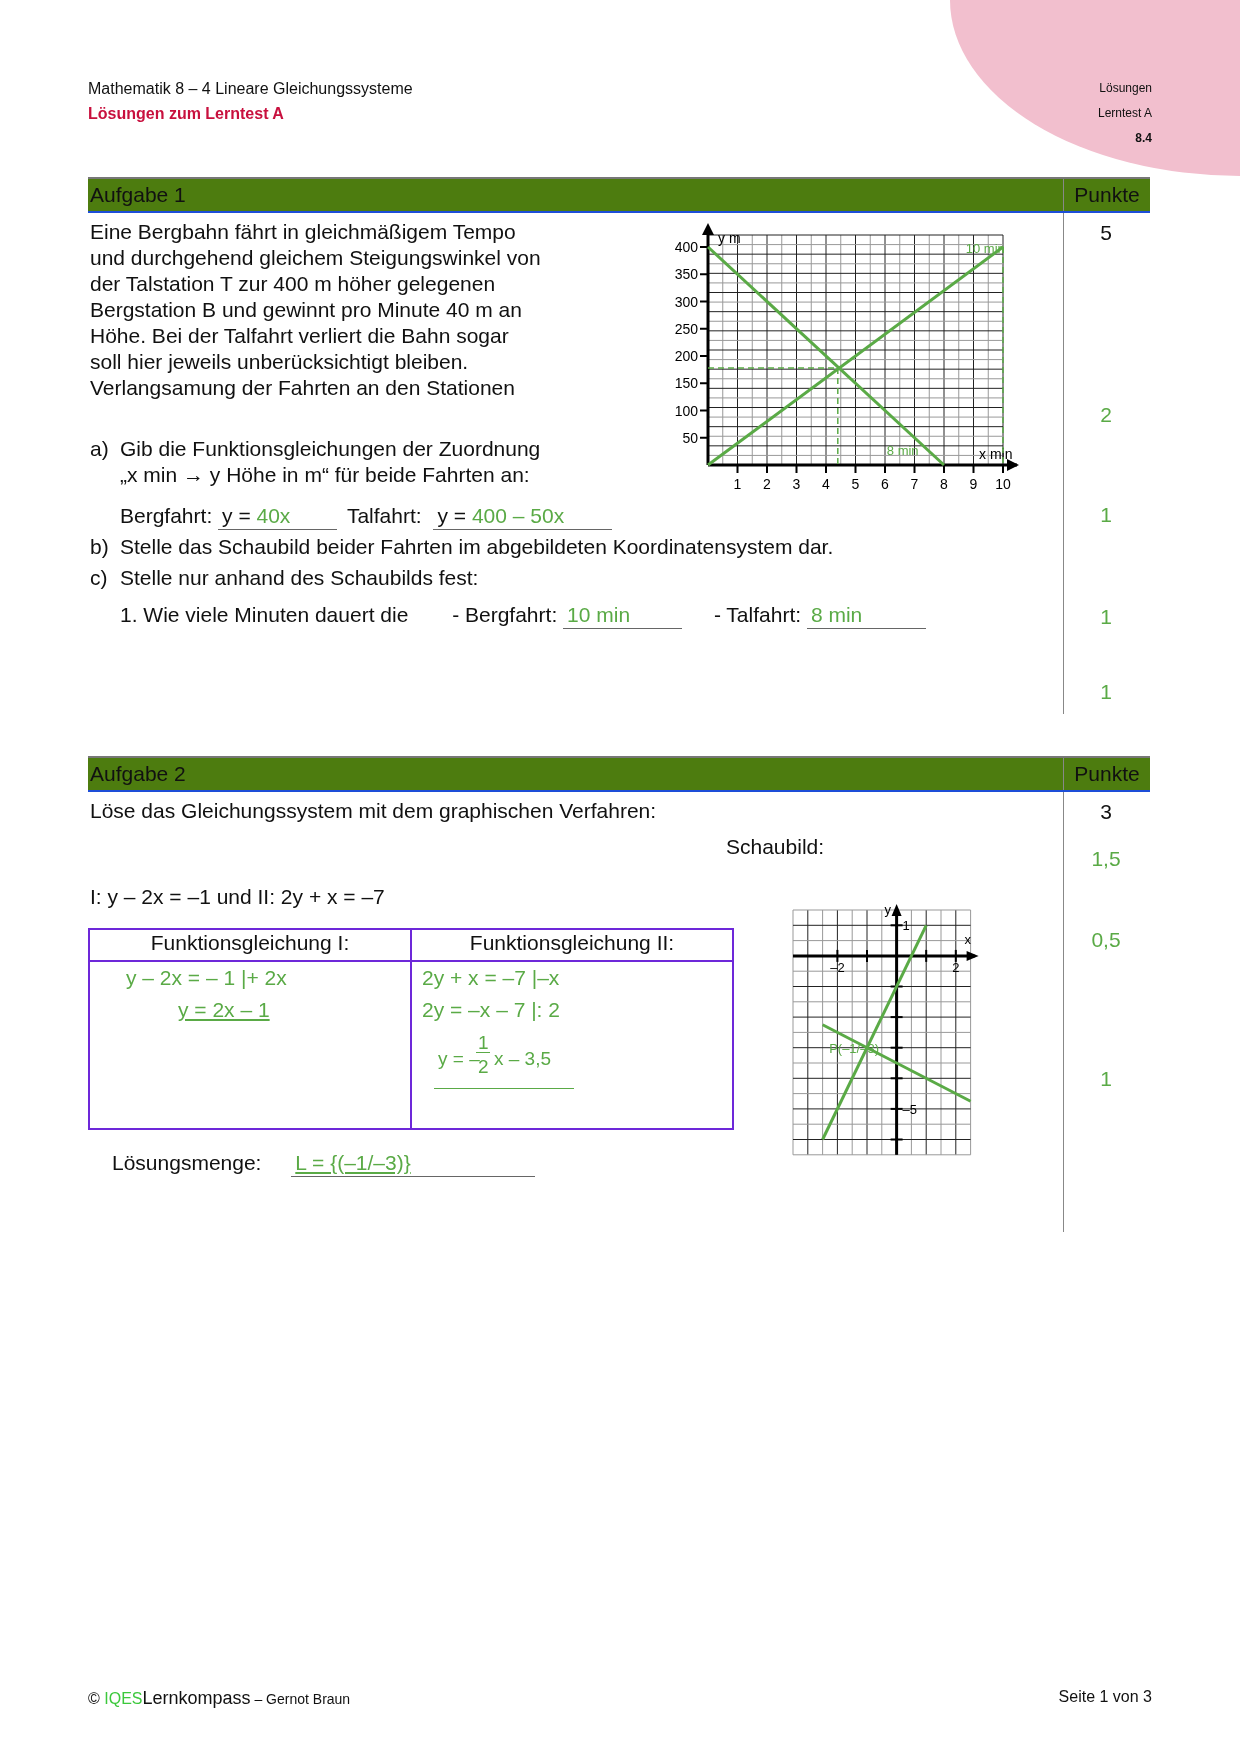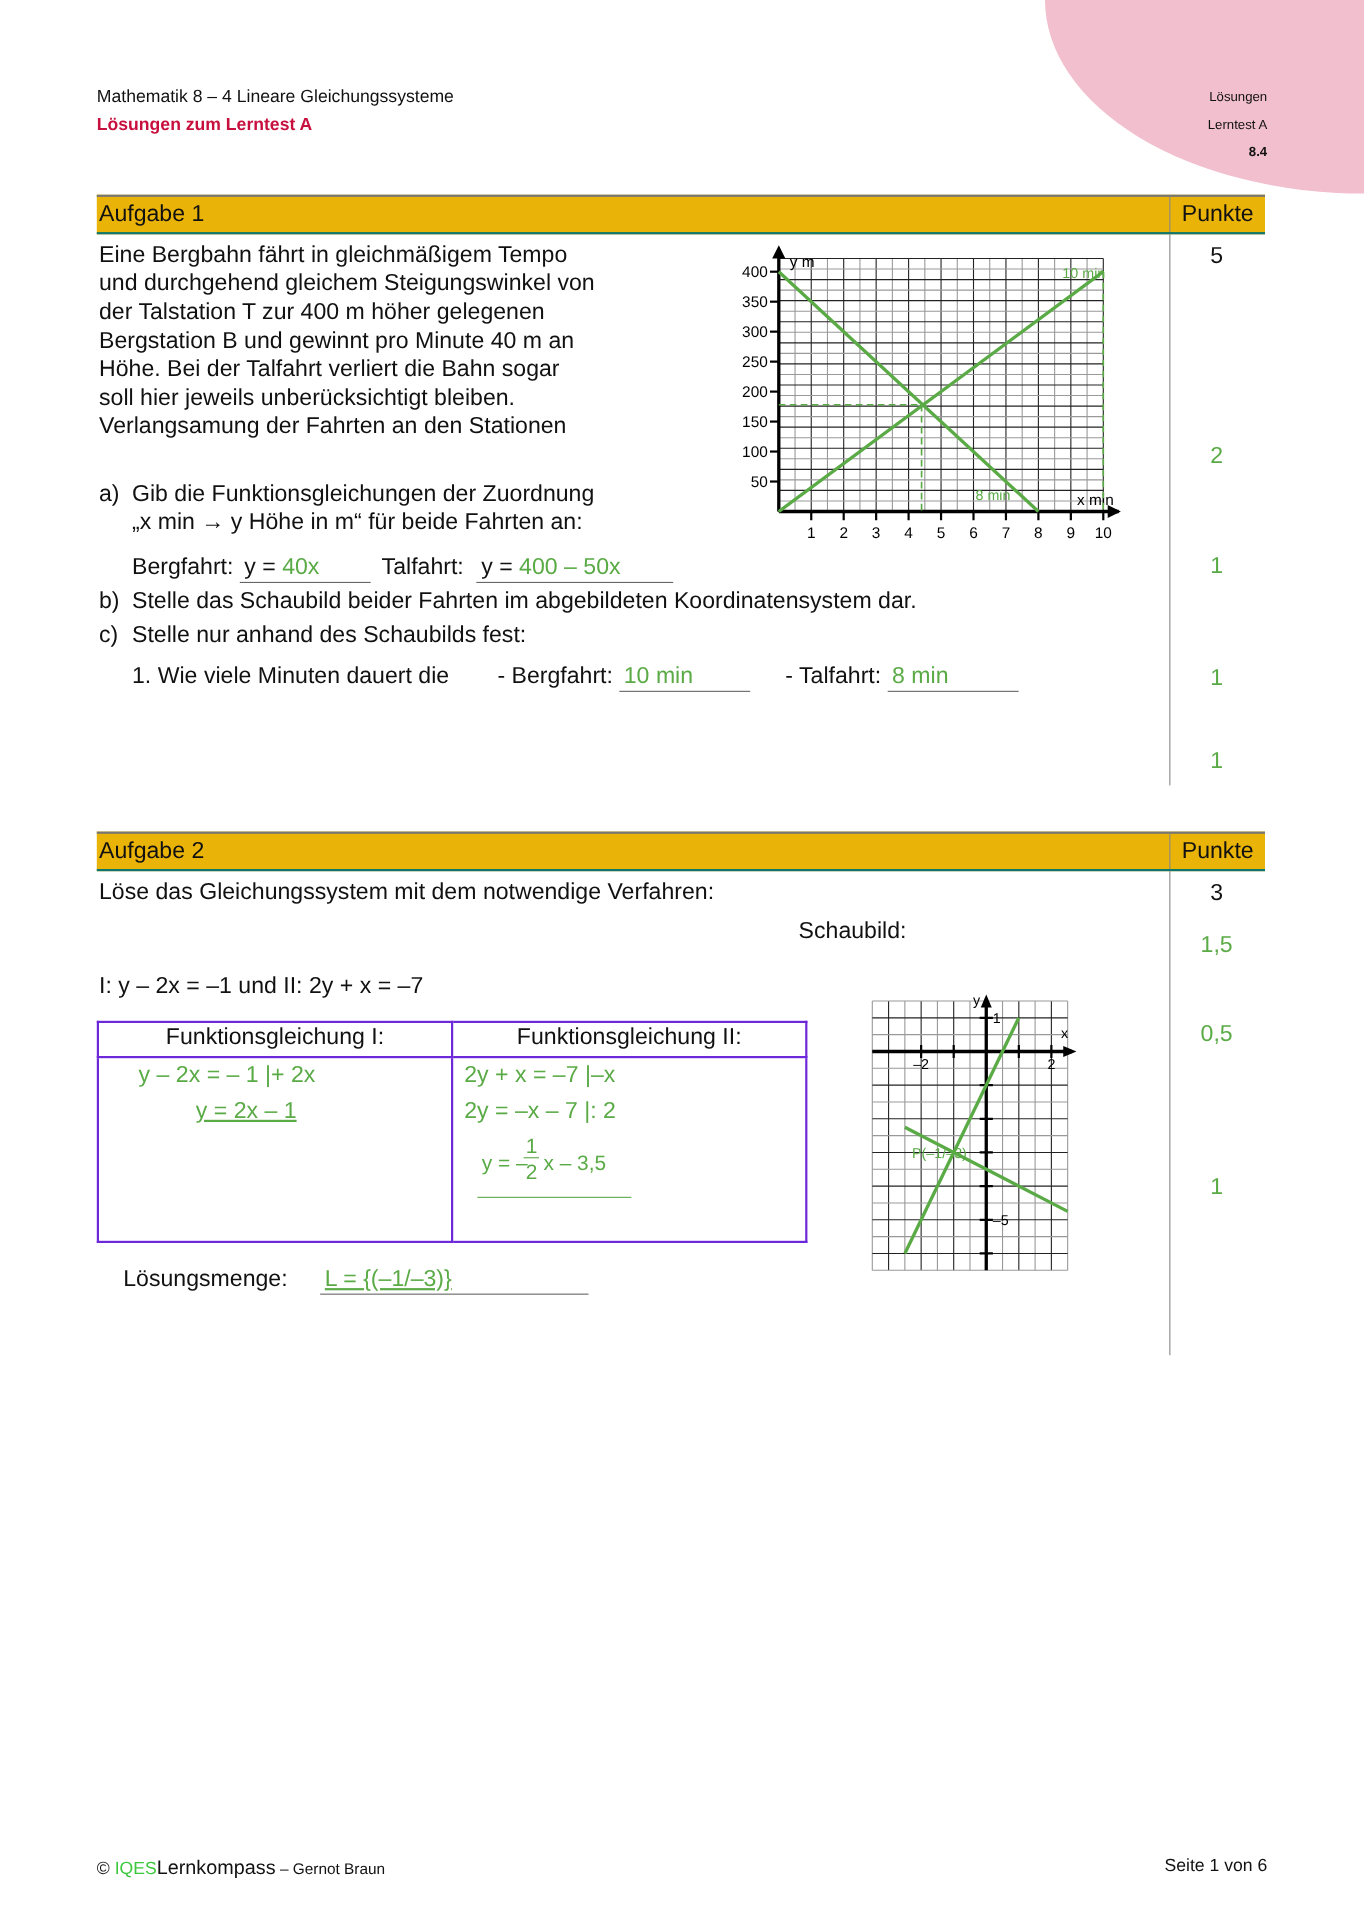--- a/index.html
+++ b/index.html
@@ -7,21 +7,21 @@
          font-family:"Liberation Sans", sans-serif; color:#111; }
   .g { color:#5aaa46; }
   .corner { position:absolute; right:0; top:0; width:290px; height:176px; background:#f2bfce;
             border-bottom-left-radius:290px 176px; }
   .hdr-left { position:absolute; left:88px; top:76px; font-size:16px; line-height:25px; }
   .hdr-left .sub { color:#c8103e; font-weight:bold; }
   .hdr-right { position:absolute; right:88px; top:76px; font-size:12px; line-height:25px; text-align:right; }
   .hdr-right .num { font-weight:bold; }
 
   .sect { position:absolute; left:88px; width:1062px; }
-  .sect .head { height:32px; background:#eab308; border-top:2px solid #777; border-bottom:2px solid #0f766e;
+  .sect .head { height:32px; background:#4d7c0f; border-top:2px solid #777; border-bottom:2px solid #1d4ed8;
                 font-size:21px; line-height:32px; position:relative; }
   .sect .head .title { padding-left:2px; }
   .sect .head .pts { position:absolute; right:0; top:0; width:86px; text-align:center; border-left:1px solid #888; height:32px;}
   .sect .body { position:relative; border-right:0; }
   .vline { position:absolute; left:975px; top:0; width:1px; background:#888; }
   .txt { position:absolute; font-size:21px; line-height:26px; }
   .pcol { position:absolute; left:975px; width:86px; text-align:center; font-size:21px; }
   .uline { border-bottom:1.5px solid #666; display:inline-block; }
   table.fg { position:absolute; border-collapse:collapse; font-size:21px; }
   table.fg td, table.fg th { border:2px solid #6d28d9; font-weight:normal; vertical-align:top; }
@@ -194,21 +194,21 @@
   </div>
 </div>
 
 <div class="sect" style="top:756px;">
   <div class="head">
     <span class="title">Aufgabe 2</span>
     <span class="pts">Punkte</span>
   </div>
   <div class="body" style="height:440px;">
     <div class="vline" style="height:440px;"></div>
-    <div class="txt" style="left:2px; top:6px; white-space:nowrap;">Löse das Gleichungssystem mit dem notwendige Verfahren:</div>
+    <div class="txt" style="left:2px; top:6px; white-space:nowrap;">Löse das Gleichungssystem mit dem graphischen Verfahren:</div>
     <div class="txt" style="left:638px; top:42px;">Schaubild:</div>
     <div class="txt" style="left:2px; top:92px; white-space:nowrap;">I: y – 2x = –1  und  II: 2y + x = –7</div>
 
     <table class="fg" style="left:0; top:136px; width:646px;">
       <tbody>
           <tr>
         <th style="width:318px; height:28px;">Funktionsgleichung I:</th>
         <th>Funktionsgleichung II:</th>
       </tr>
       <tr>
@@ -296,14 +296,14 @@
     <div class="pcol" style="top:8px;">3</div>
     <div class="pcol g" style="top:55px;">1,5</div>
     <div class="pcol g" style="top:136px;">0,5</div>
     <div class="pcol g" style="top:275px;">1</div>
   </div>
 </div>
 
 <div class="footer">
   <span>©</span>
   <span class="iq">IQES</span><span style="font-size:18px;">Lernkompass</span><span style="font-size:14px;"> – Gernot Braun</span>
-  <span class="right">Seite 1 von 6</span>
+  <span class="right">Seite 1 von 3</span>
 </div>
 
 </body></html>

